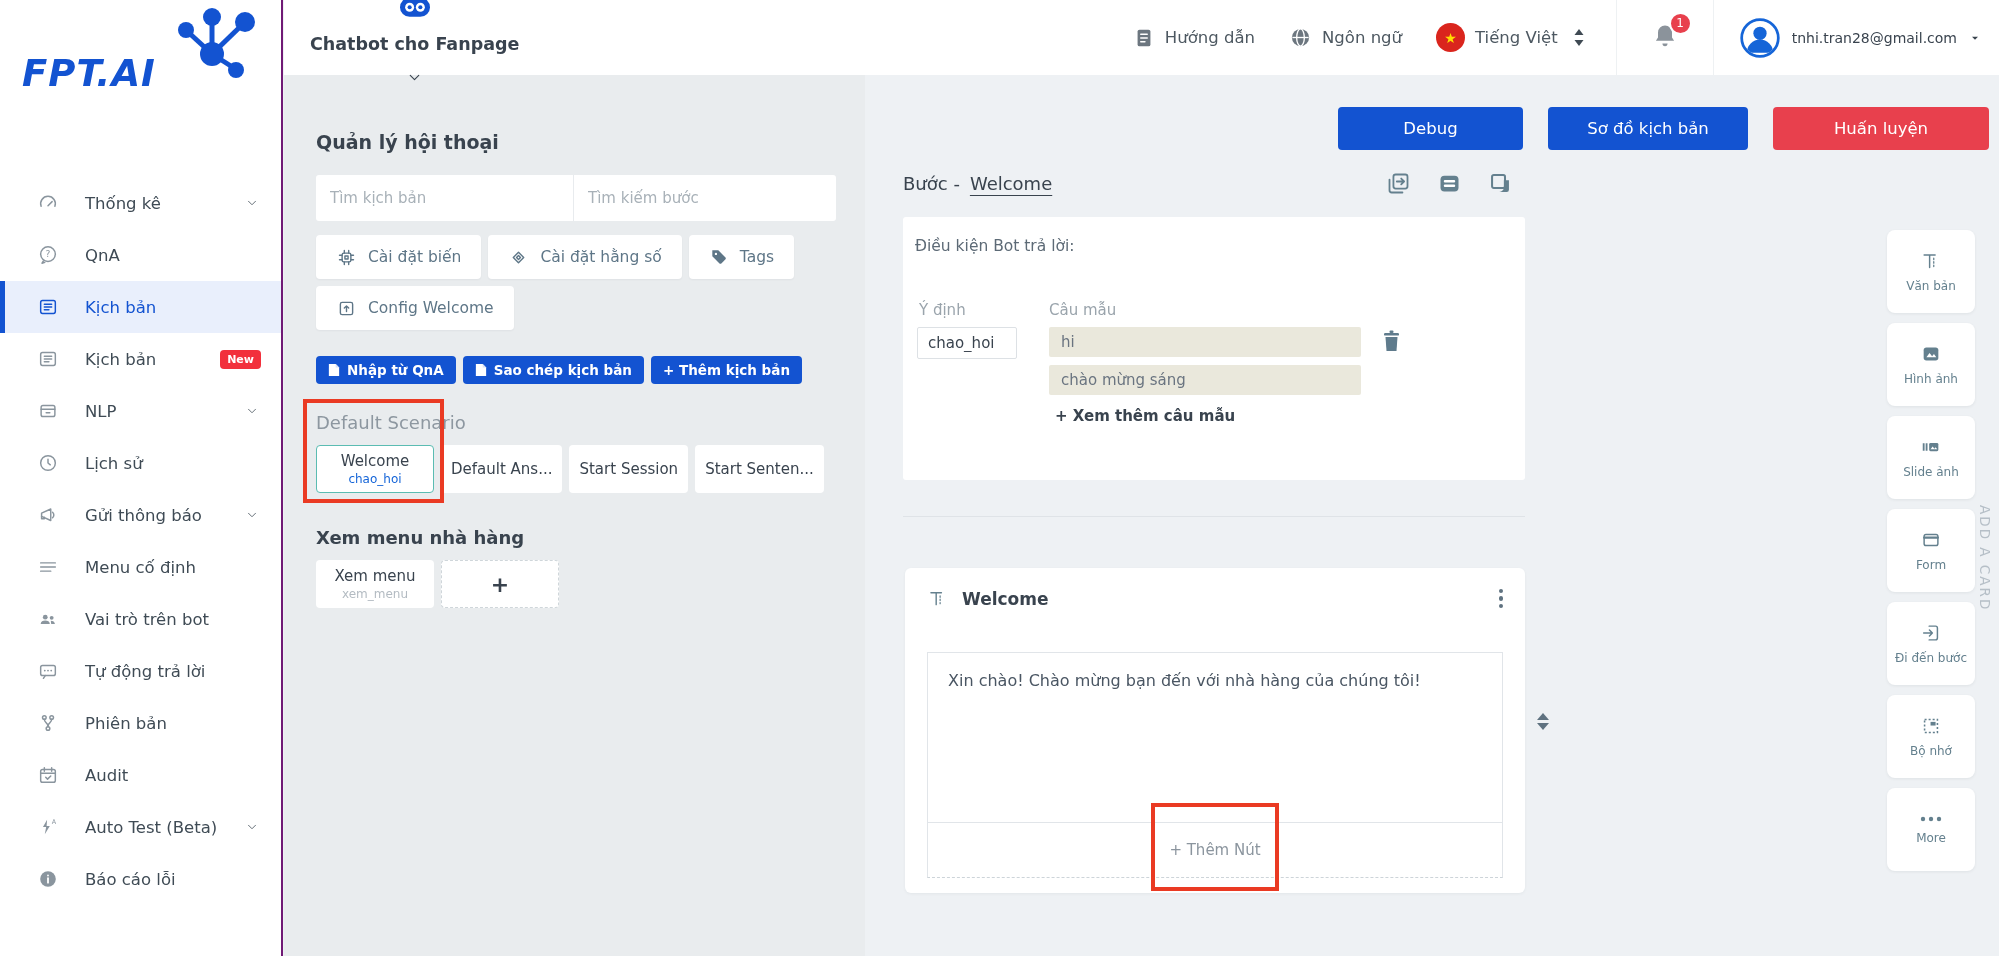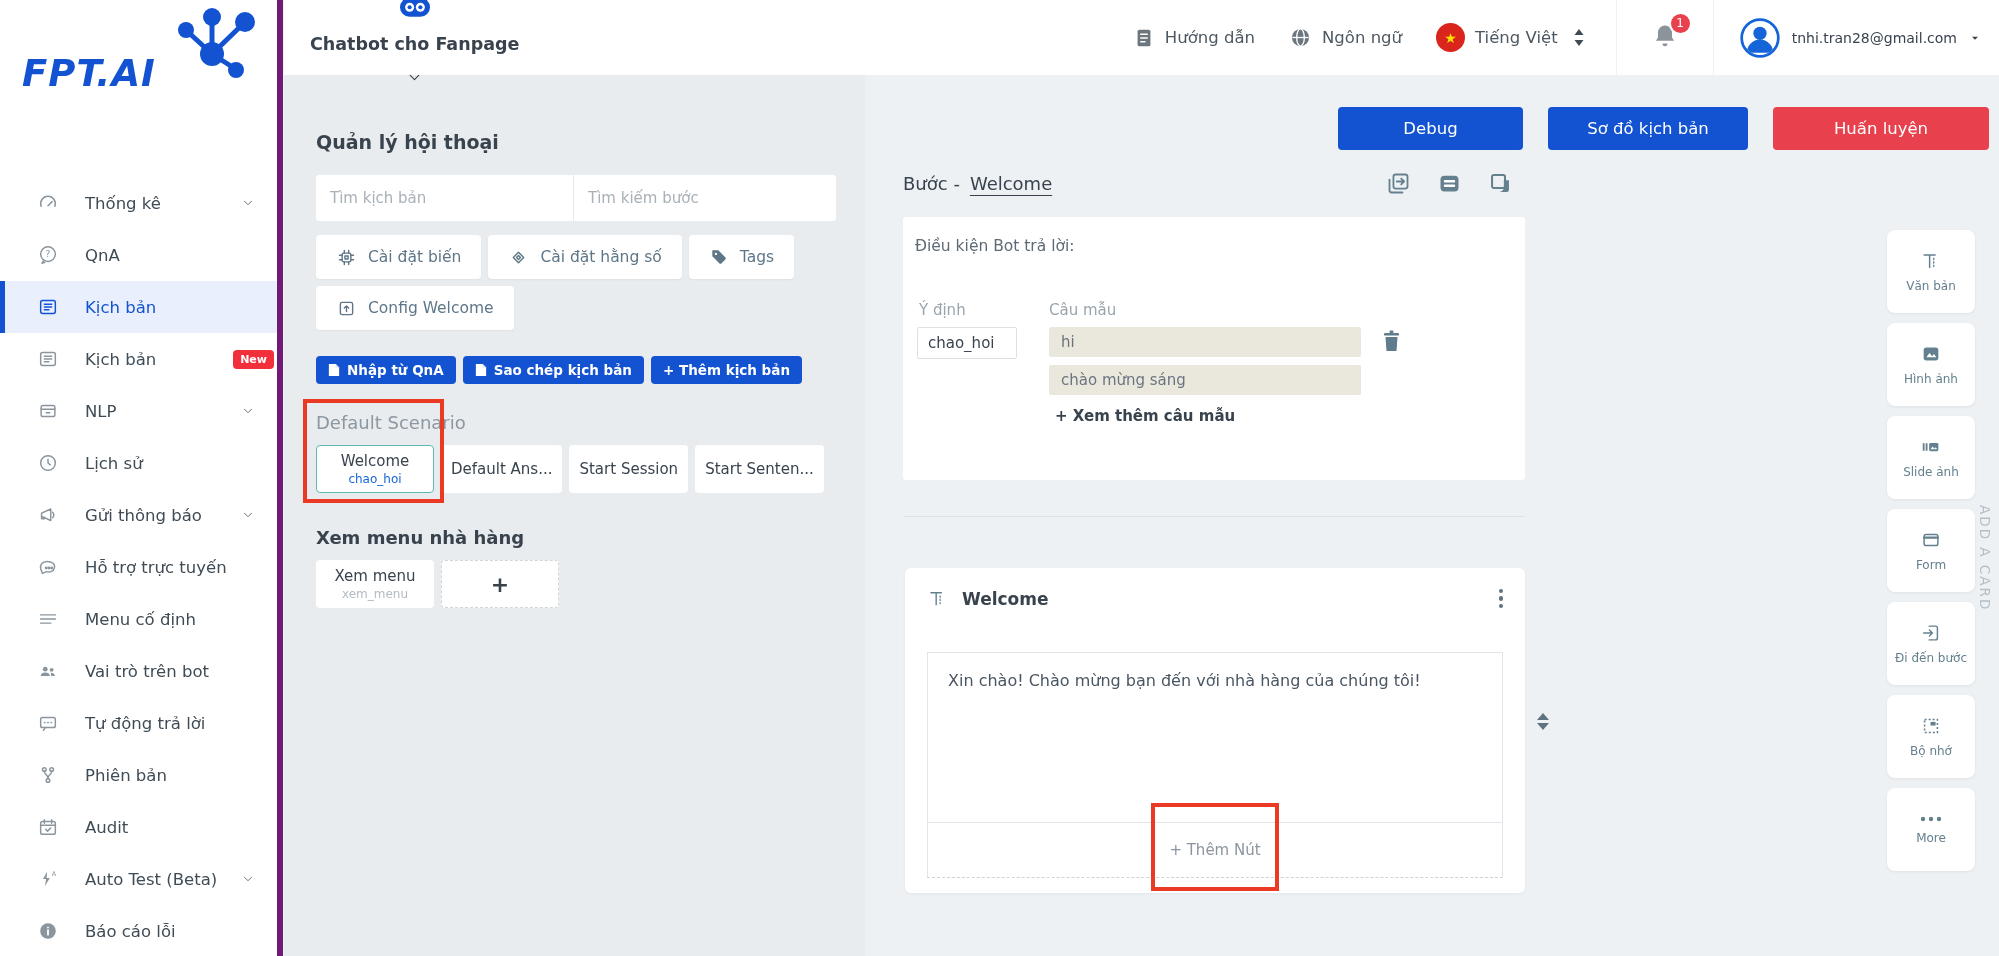--- a/index.html
+++ b/index.html
@@ -1,31 +1,31 @@
 <!DOCTYPE html>
 <html><head>
 <meta charset="utf-8">
 <style>
   * { box-sizing: border-box; margin: 0; padding: 0; }
   body { font-family: "DejaVu Sans", "Liberation Sans", sans-serif; background:#eef1f4; }
   .app { position:relative; width:1999px; height:956px; overflow:hidden; background:#eef1f4; }
 
   
-  .sidebar { position:absolute; left:0; top:0; width:283px; height:956px; background:#fff; border-right:6px solid #701a75; z-index:6; }
+  .sidebar { position:absolute; left:0; top:0; width:283px; height:956px; background:#fff; border-right:2px solid #701a75; z-index:6; }
   .logo { position:relative; height:120px; }
   .logo-text { position:absolute; left:22px; top:52px; font-size:37px; font-weight:800; font-style:italic; color:#1353d1; letter-spacing:1px; }
   .logo-mol { position:absolute; left:150px; top:2px; }
   .nav { margin-top:57px; }
   .nav-item { position:relative; height:52px; display:flex; align-items:center; padding-left:37px; gap:26px; color:#3f4b55; font-size:16.5px; cursor:pointer; }
   .nav-ic { width:22px; height:22px; color:#8a959e; flex:0 0 22px; display:flex; align-items:center; justify-content:center; }
   .nav-item.active { background:#e9effc; color:#1353d1; }
   .nav-item.active .nav-ic { color:#1353d1; }
   .nav-item.active::before { content:""; position:absolute; left:0; top:0; width:5px; height:100%; background:#1353d1; }
   .nav-chev { position:absolute; right:22px; color:#5b666f; display:flex; }
-  .new-badge { margin-left:auto; margin-right:3px; background:#f2303c; color:#fff; font-size:11px; font-weight:700; padding:3px 7px; border-radius:4px; }
+  .new-badge { margin-left:auto; margin-right:20px; background:#f2303c; color:#fff; font-size:11px; font-weight:700; padding:3px 7px; border-radius:4px; }
 
   
   .topbar { position:absolute; left:284px; top:0; width:1715px; height:75px; background:#fff; display:flex; align-items:center; z-index:5; }
   .bot-chip { display:flex; align-items:center; gap:15px; margin-left:26px; cursor:pointer;flex-direction:column; }
   .bot-name { font-size:17.5px; font-weight:700; color:#39434e; }
   .tb-spacer { flex:1; }
   .tb-item { display:flex; align-items:center; gap:10px; color:#4d5861; font-size:16.5px; margin-right:34px; cursor:pointer; }
   .flag { width:29px; height:29px; border-radius:50%; background:#da251d; display:flex; align-items:center; justify-content:center; color:#ffde00; font-size:14px; }
   .sorter { display:flex; flex-direction:column; gap:1px; margin-right:30px; }
   .tb-divider { width:1px; height:75px; background:#eef1f3; }
@@ -201,31 +201,20 @@
           </span>
         <span>Gửi thông báo</span>
         <span class="nav-chev">
             <svg class="st" width="14" height="14" viewBox="0 0 24 24">
               <path d="M6 9l6 6 6-6"></path>
             </svg>
           </span>
       </div>
       <div class="nav-item">
         <span class="nav-ic">
-            <svg class="st" width="22" height="22" viewBox="0 0 24 24">
-              <path d="M4 14c-1-4 1.5-8 7-8s9 2.7 8 7-5.5 5-8.5 4L6 19z"></path>
-              <circle cx="10" cy="13" r=".8" fill="currentColor"></circle>
-              <circle cx="13" cy="13" r=".8" fill="currentColor"></circle>
-              <circle cx="16" cy="13" r=".8" fill="currentColor"></circle>
-            </svg>
-          </span>
-        <span>Hỗ trợ trực tuyến</span>
-      </div>
-      <div class="nav-item">
-        <span class="nav-ic">
             <svg class="st" width="22" height="22" viewBox="0 0 24 24" stroke-width="2">
               <path d="M4 7.5h16M4 12h16M4 16.5h11"></path>
             </svg>
           </span>
         <span>Menu cố định</span>
       </div>
       <div class="nav-item">
         <span class="nav-ic">
             <svg width="22" height="22" viewBox="0 0 24 24" fill="currentColor">
               <circle cx="9" cy="10" r="2.6"></circle>

